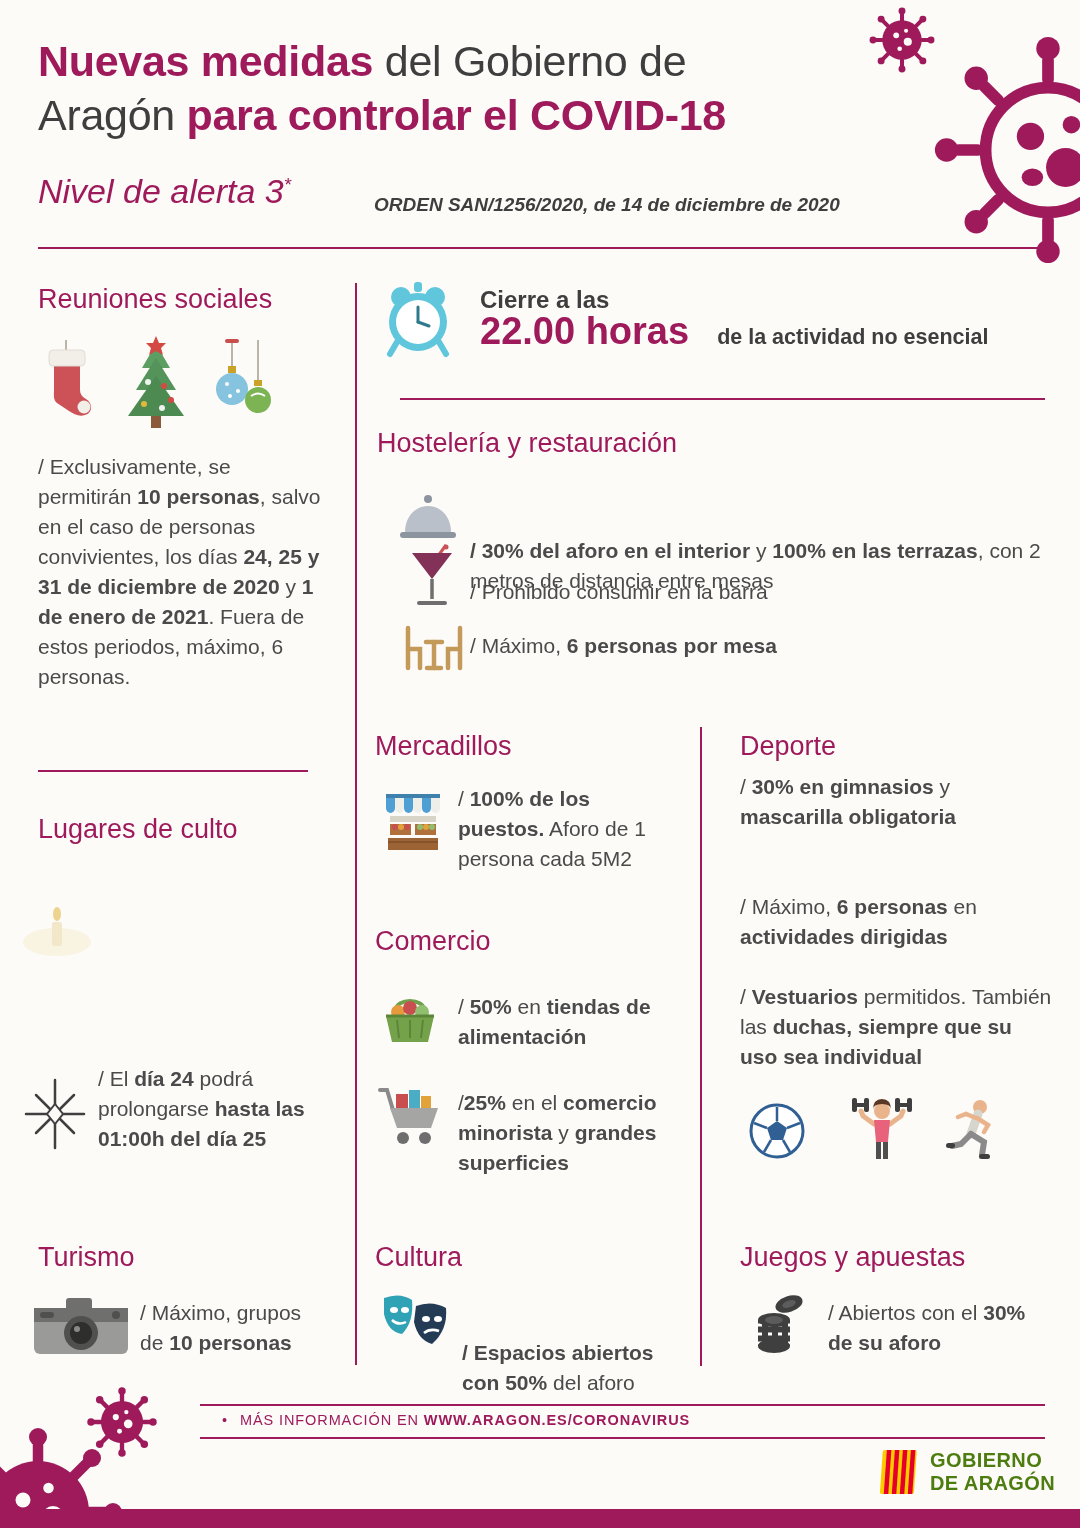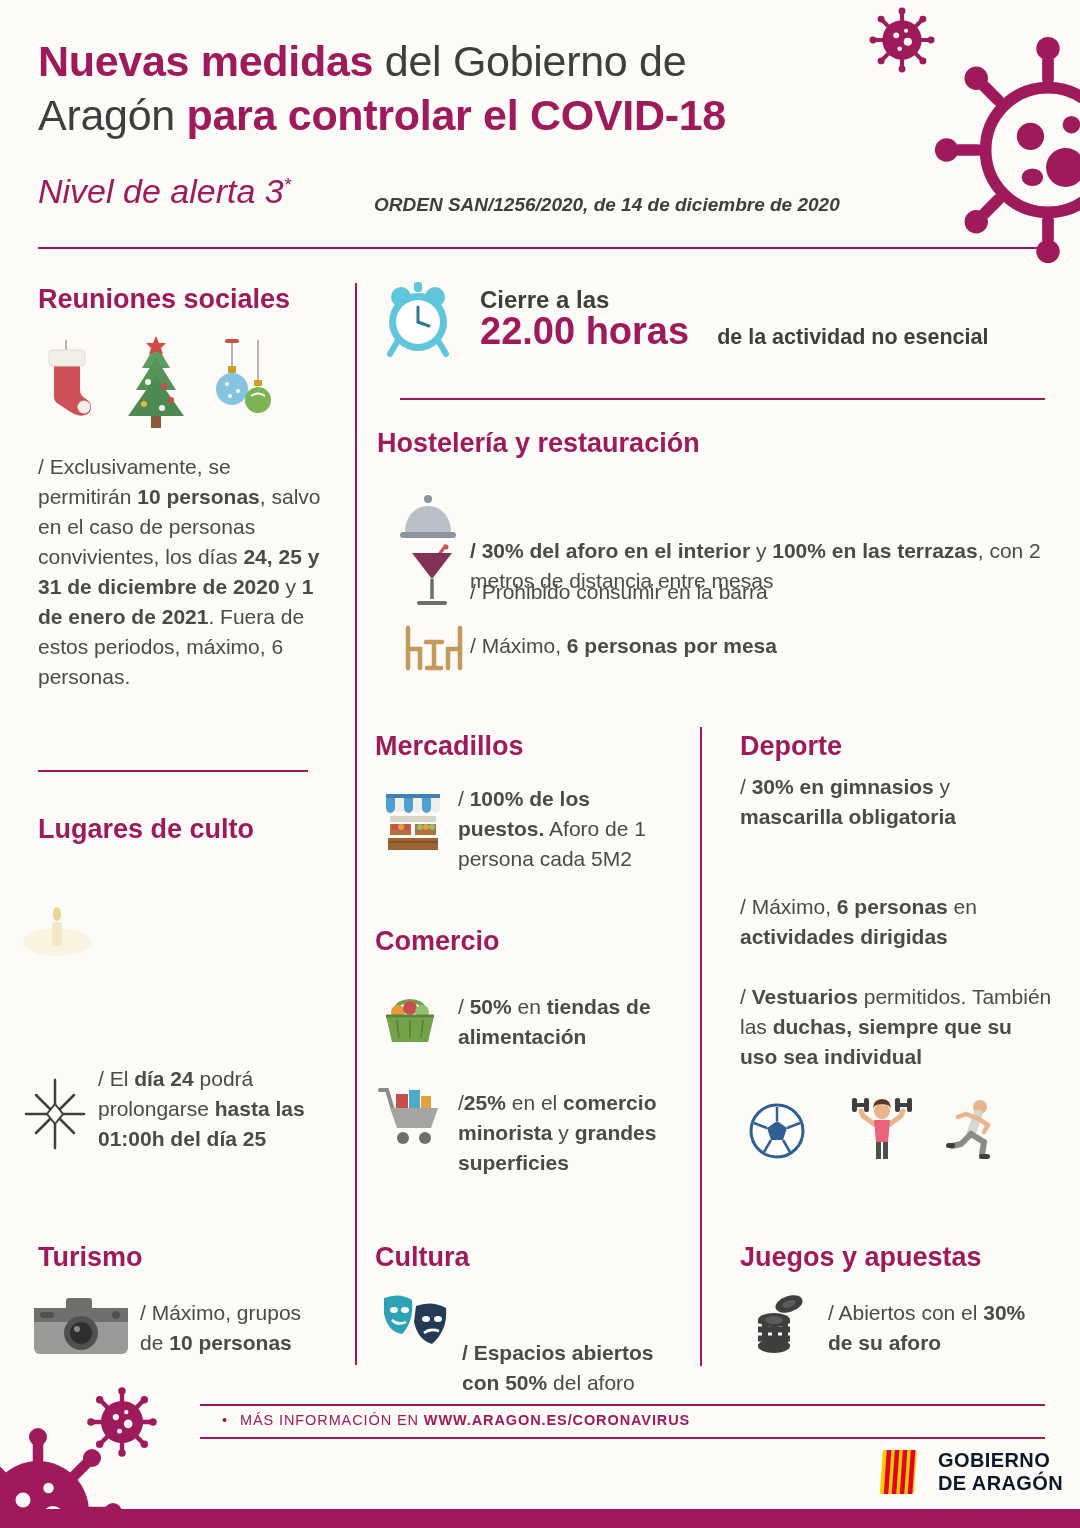--- a/index.html
+++ b/index.html
@@ -6,32 +6,32 @@
   html,body { margin:0; padding:0; }
   body { background:#9c9c9c; font-family:"Liberation Sans","DejaVu Sans",sans-serif; }
   .page { position:relative; width:1080px; height:1528px; margin:0 auto; background:var(--bg); overflow:hidden; }
   .abs { position:absolute; }
   .b { font-weight:700; }
   .accent { color:var(--accent); }
   .title { font-size:43px; line-height:54px; color:#3E3E3E; letter-spacing:-0.3px; }
   .level { font-size:34px; color:var(--accent);font-style:italic; }
   .level .sup { font-size:55%; vertical-align:super; }
   .order { font-size:19px; font-style:italic; font-weight:700; color:#3E3E3E; }
-  .h2 { font-size:27px; font-weight:700; color:var(--accent); }
+  .h2 { font-size:27px; font-weight:400; color:var(--accent); }
   .txt { font-size:21px; line-height:30px; color:var(--text); }
   .hrule { height:2px; background:var(--accent); }
   .hrule-thin { height:1.5px; background:var(--accent); }
   .vrule { width:1.5px; background:var(--accent); }
   .cierre-intro { font-size:24px; font-weight:700; color:#3E3E3E; }
   .cierre-time { font-size:38px; font-weight:700; color:var(--accent); }
   .cierre-suffix { font-size:21.5px; font-weight:700; color:#3E3E3E; margin-left:28px; }
   .baseline-row { display:flex; align-items:baseline; }
   .footer-info { font-size:14.5px; letter-spacing:0.9px; color:var(--accent); }
   .footer-bullet { margin-right:12px; }
-  .logo-text { font-size:20px; font-weight:700; line-height:23px; color:#0f172a; letter-spacing:0.4px;margin-left:8px; }
+  .logo-text { font-size:20px; font-weight:700; line-height:23px; color:#4d7c0f; letter-spacing:0.4px; }
   .bottom-bar { background:var(--accent); z-index:3; }
 </style>
 </head>
 <body>
 
 <div class="page">
 
   <svg width="0" height="0" style="position:absolute" aria-hidden="true">
     <defs>
       <g id="virus-solid">

